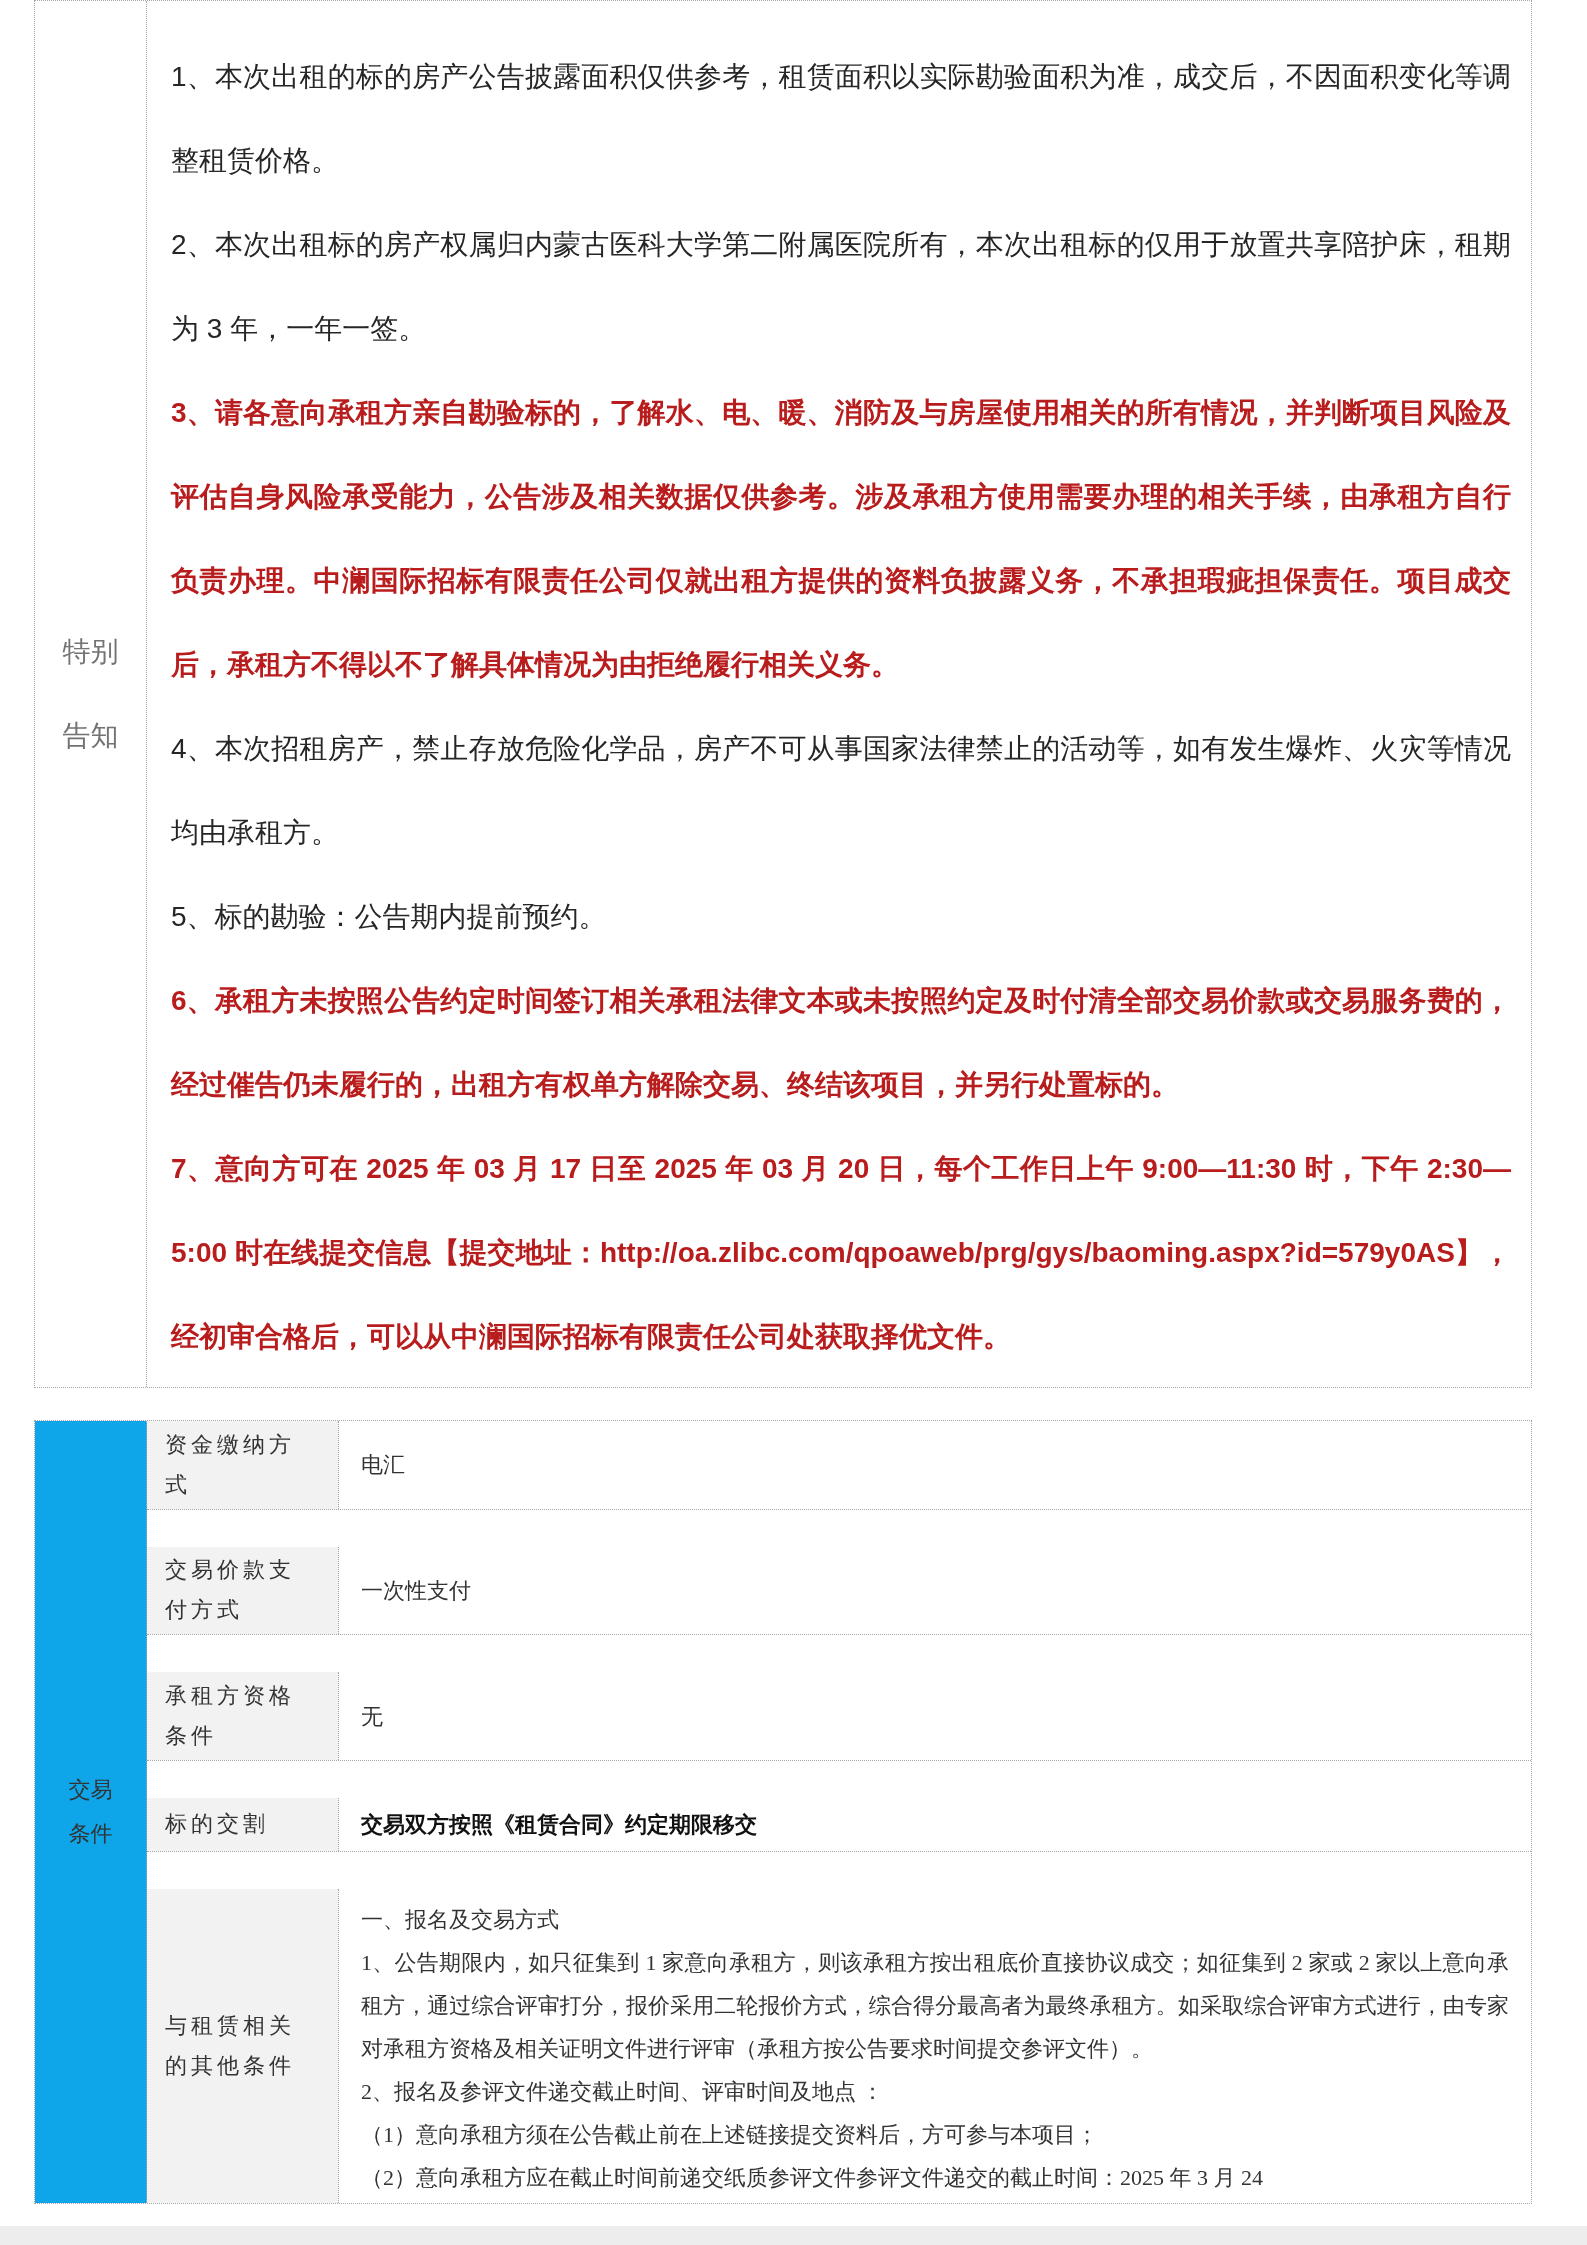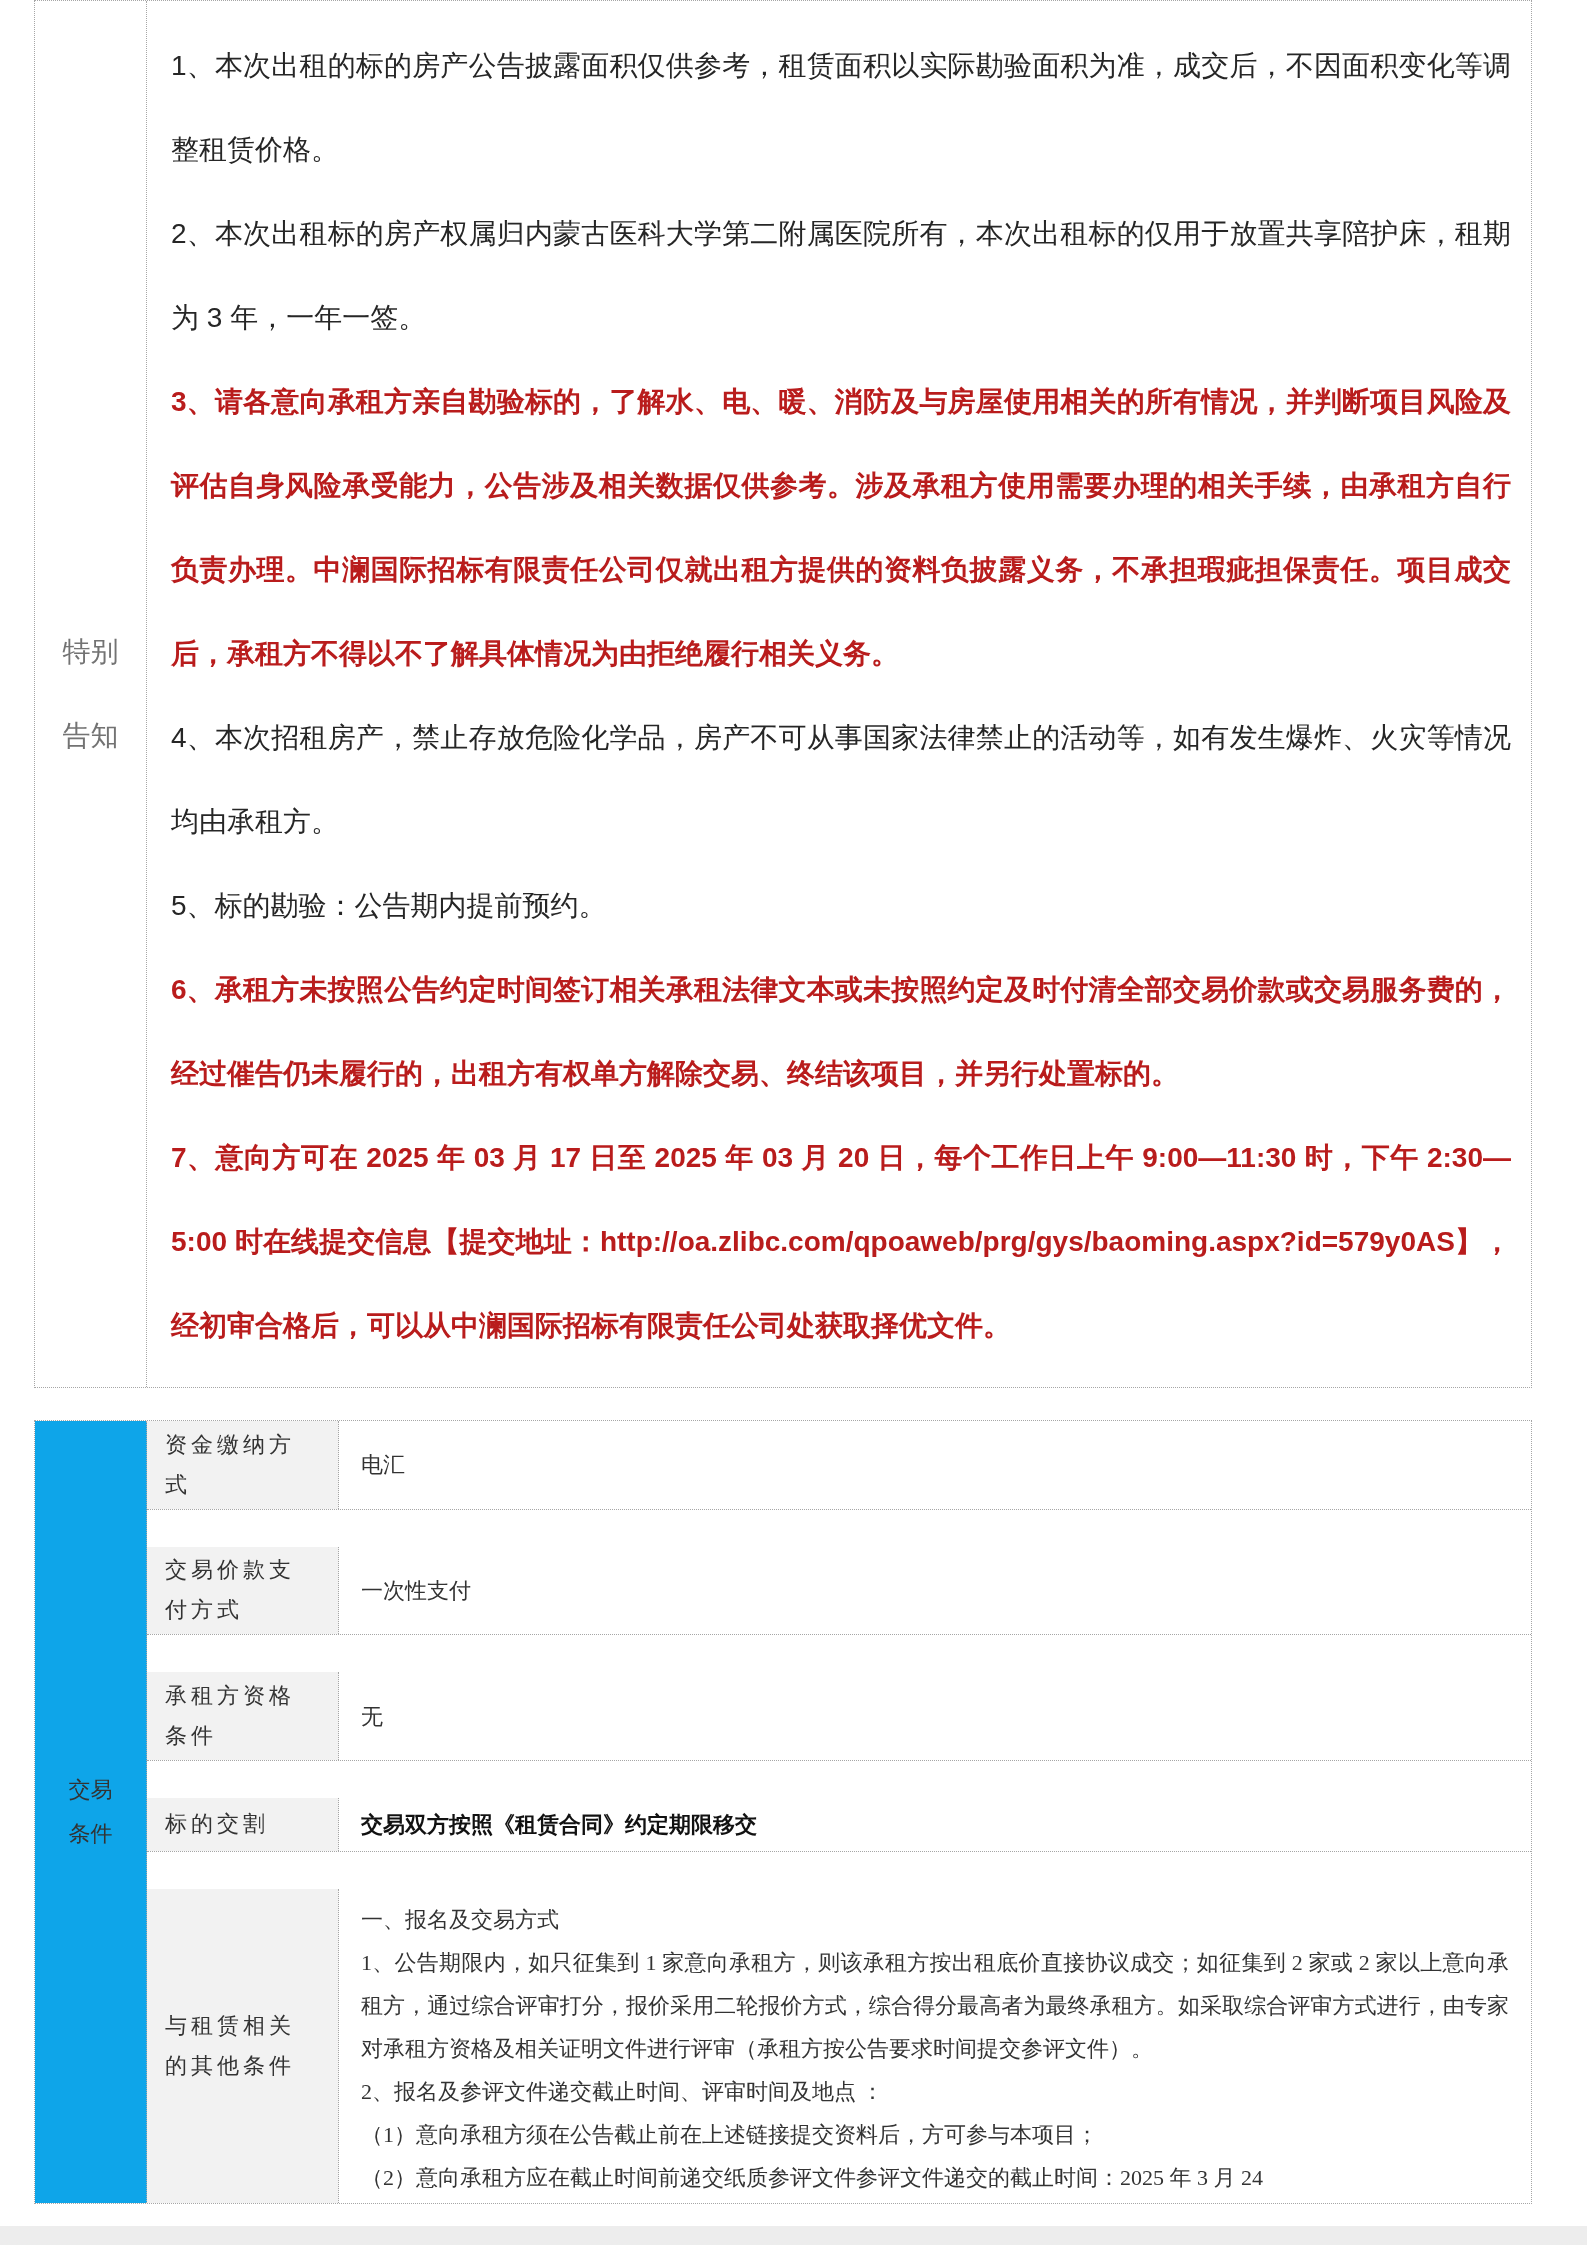--- a/index.html
+++ b/index.html
@@ -21,21 +21,21 @@
     width: 112px; flex: 0 0 112px;
     border-right: 1px dotted #a6a6a6;
     display: flex; align-items: center; justify-content: center;
     box-sizing: border-box;
   }
   .t1-header .vlabel {
     display: block; width: 60px; text-align: center;
     font-size: 28px; line-height: 84px; color: #737373;
   }
   .t1-body {
-    flex: 1; padding: 23px 20px 0 24px; box-sizing: border-box; overflow: hidden;
+    flex: 1; padding: 34px 20px 0 24px; box-sizing: border-box; overflow: hidden;
   }
   .t1-body p {
     margin: 0; font-size: 28px; line-height: 84px; color: #262626;
     text-align: justify; word-break: break-all;
   }
   .t1-body p.bold { font-weight: bold; color: #b91c1c; }
 
   
   .table2 {
     position: absolute; left: 34px; top: 1420px; width: 1498px; height: 784px;

